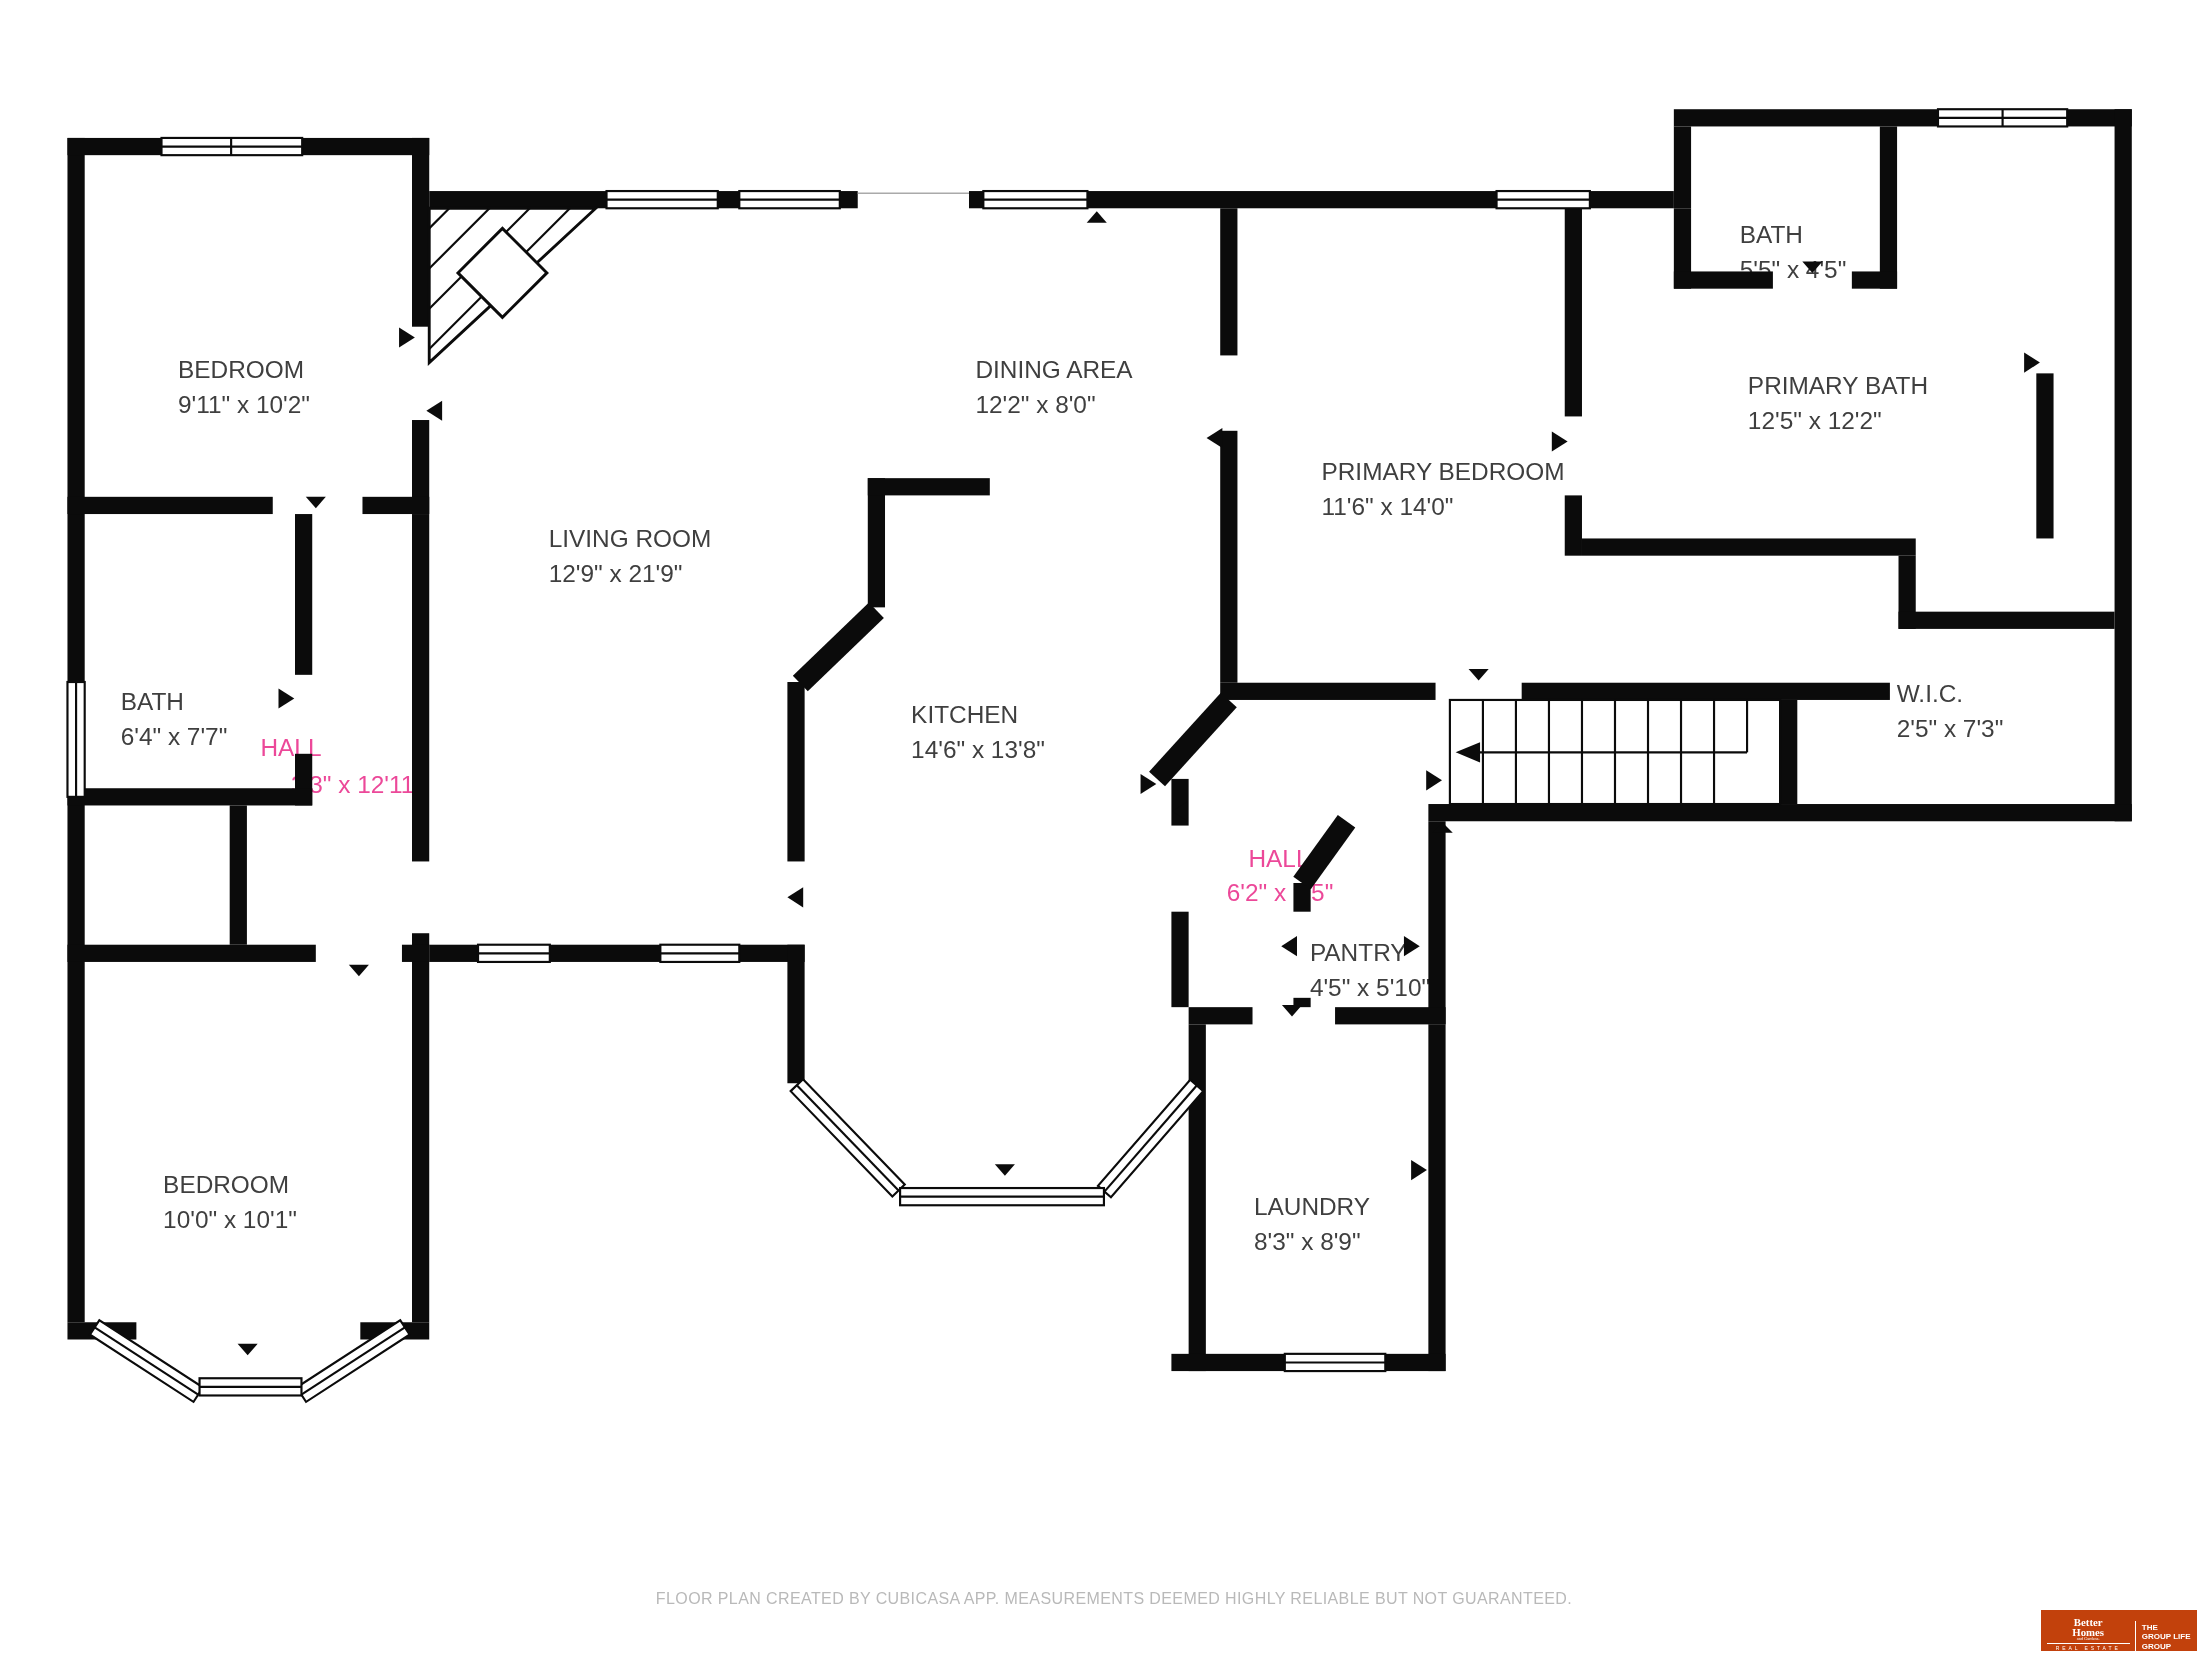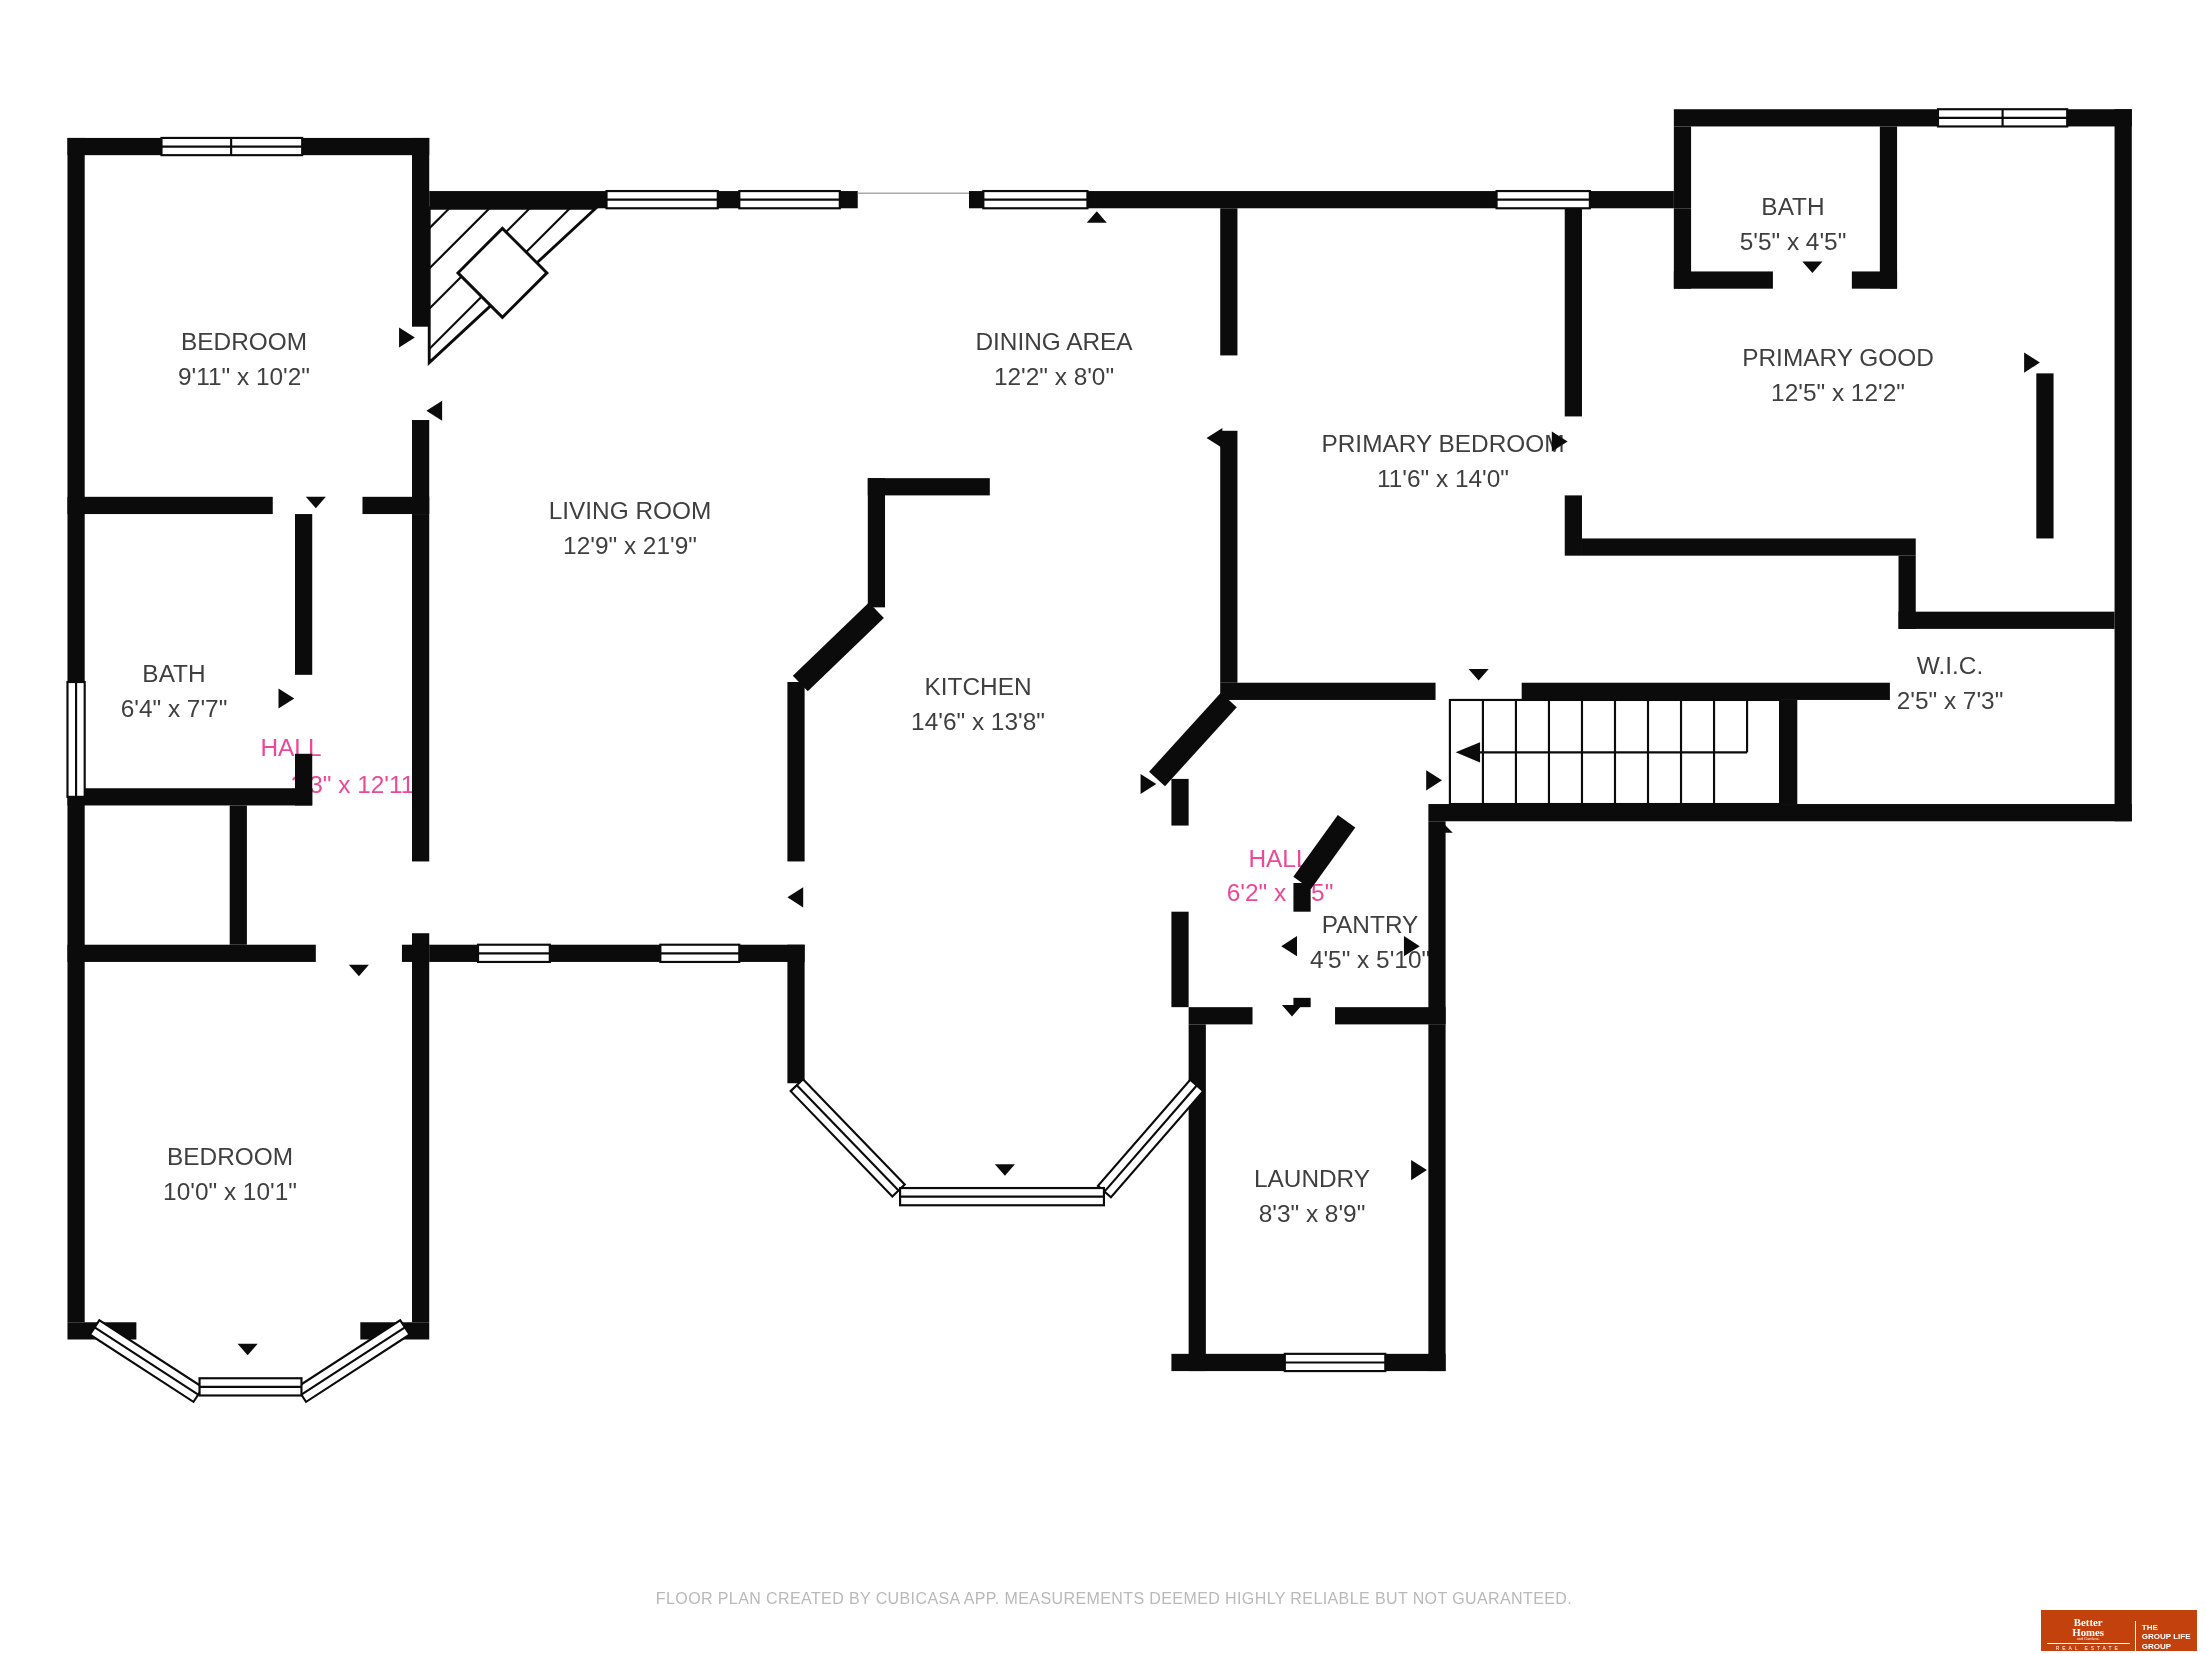--- a/index.html
+++ b/index.html
@@ -1,19 +1,19 @@
 <!DOCTYPE html>
 <html style="font-size:11.5px"><head>
 <meta charset="utf-8">
 <style>
   html,body{margin:0;padding:0;background:#ffffff;}
   #stage{position:relative;width:2205px;height:1654px;background:#ffffff;overflow:hidden;
          font-family:"Liberation Sans","DejaVu Sans",sans-serif;}
-  .lbl{position:absolute;transform:translate(-50%,-50%);text-align:center;z-index:1;
-       color:#3f3f3f;font-size:24.4px;line-height:35px;white-space:nowrap;}
+  .lbl{position:absolute;transform:translate(-50%,-50%);text-align:left;z-index:1;
+       color:#3f3f3f;font-size:24.4px;line-height:35px;white-space:nowrap;margin-top:28px;}
   .lbl .dims{font-size:24.4px;}
   .single{position:absolute;transform:translate(-50%,-50%);z-index:1;color:#ec4899;
           font-size:24.4px;white-space:nowrap;}
   #plan-svg{position:absolute;left:0;top:0;z-index:2;pointer-events:none;}
   #footer-note{position:absolute;left:1114px;top:1599px;transform:translate(-50%,-50%);
        color:#b9b9b9;font-size:16px;letter-spacing:0.4px;white-space:nowrap;z-index:1;}
   #brand-logo{position:absolute;left:2041px;top:1610px;width:156px;height:41px;
        background:#c2410c;z-index:3;display:flex;align-items:flex-end;color:#fff;}
   .logo-left{width:83px;padding-left:5.7px;text-align:center;}
   .logo-better{font-family:"Liberation Serif","DejaVu Serif",serif;font-weight:bold;
@@ -36,21 +36,21 @@
   </div>
   <div class="lbl" style="left:1054px;top:359px">
     <div>DINING AREA</div>
     <div class="dims">12'2" x 8'0"</div>
   </div>
   <div class="lbl" style="left:1793px;top:224px">
     <div>BATH</div>
     <div class="dims">5'5" x 4'5"</div>
   </div>
   <div class="lbl" style="left:1838px;top:375px">
-    <div>PRIMARY GOOD</div>
+    <div>PRIMARY BATH</div>
     <div class="dims">12'5" x 12'2"</div>
   </div>
   <div class="lbl" style="left:1443px;top:461px">
     <div>PRIMARY BEDROOM</div>
     <div class="dims">11'6" x 14'0"</div>
   </div>
   <div class="lbl" style="left:630px;top:528px">
     <div>LIVING ROOM</div>
     <div class="dims">12'9" x 21'9"</div>
   </div>

